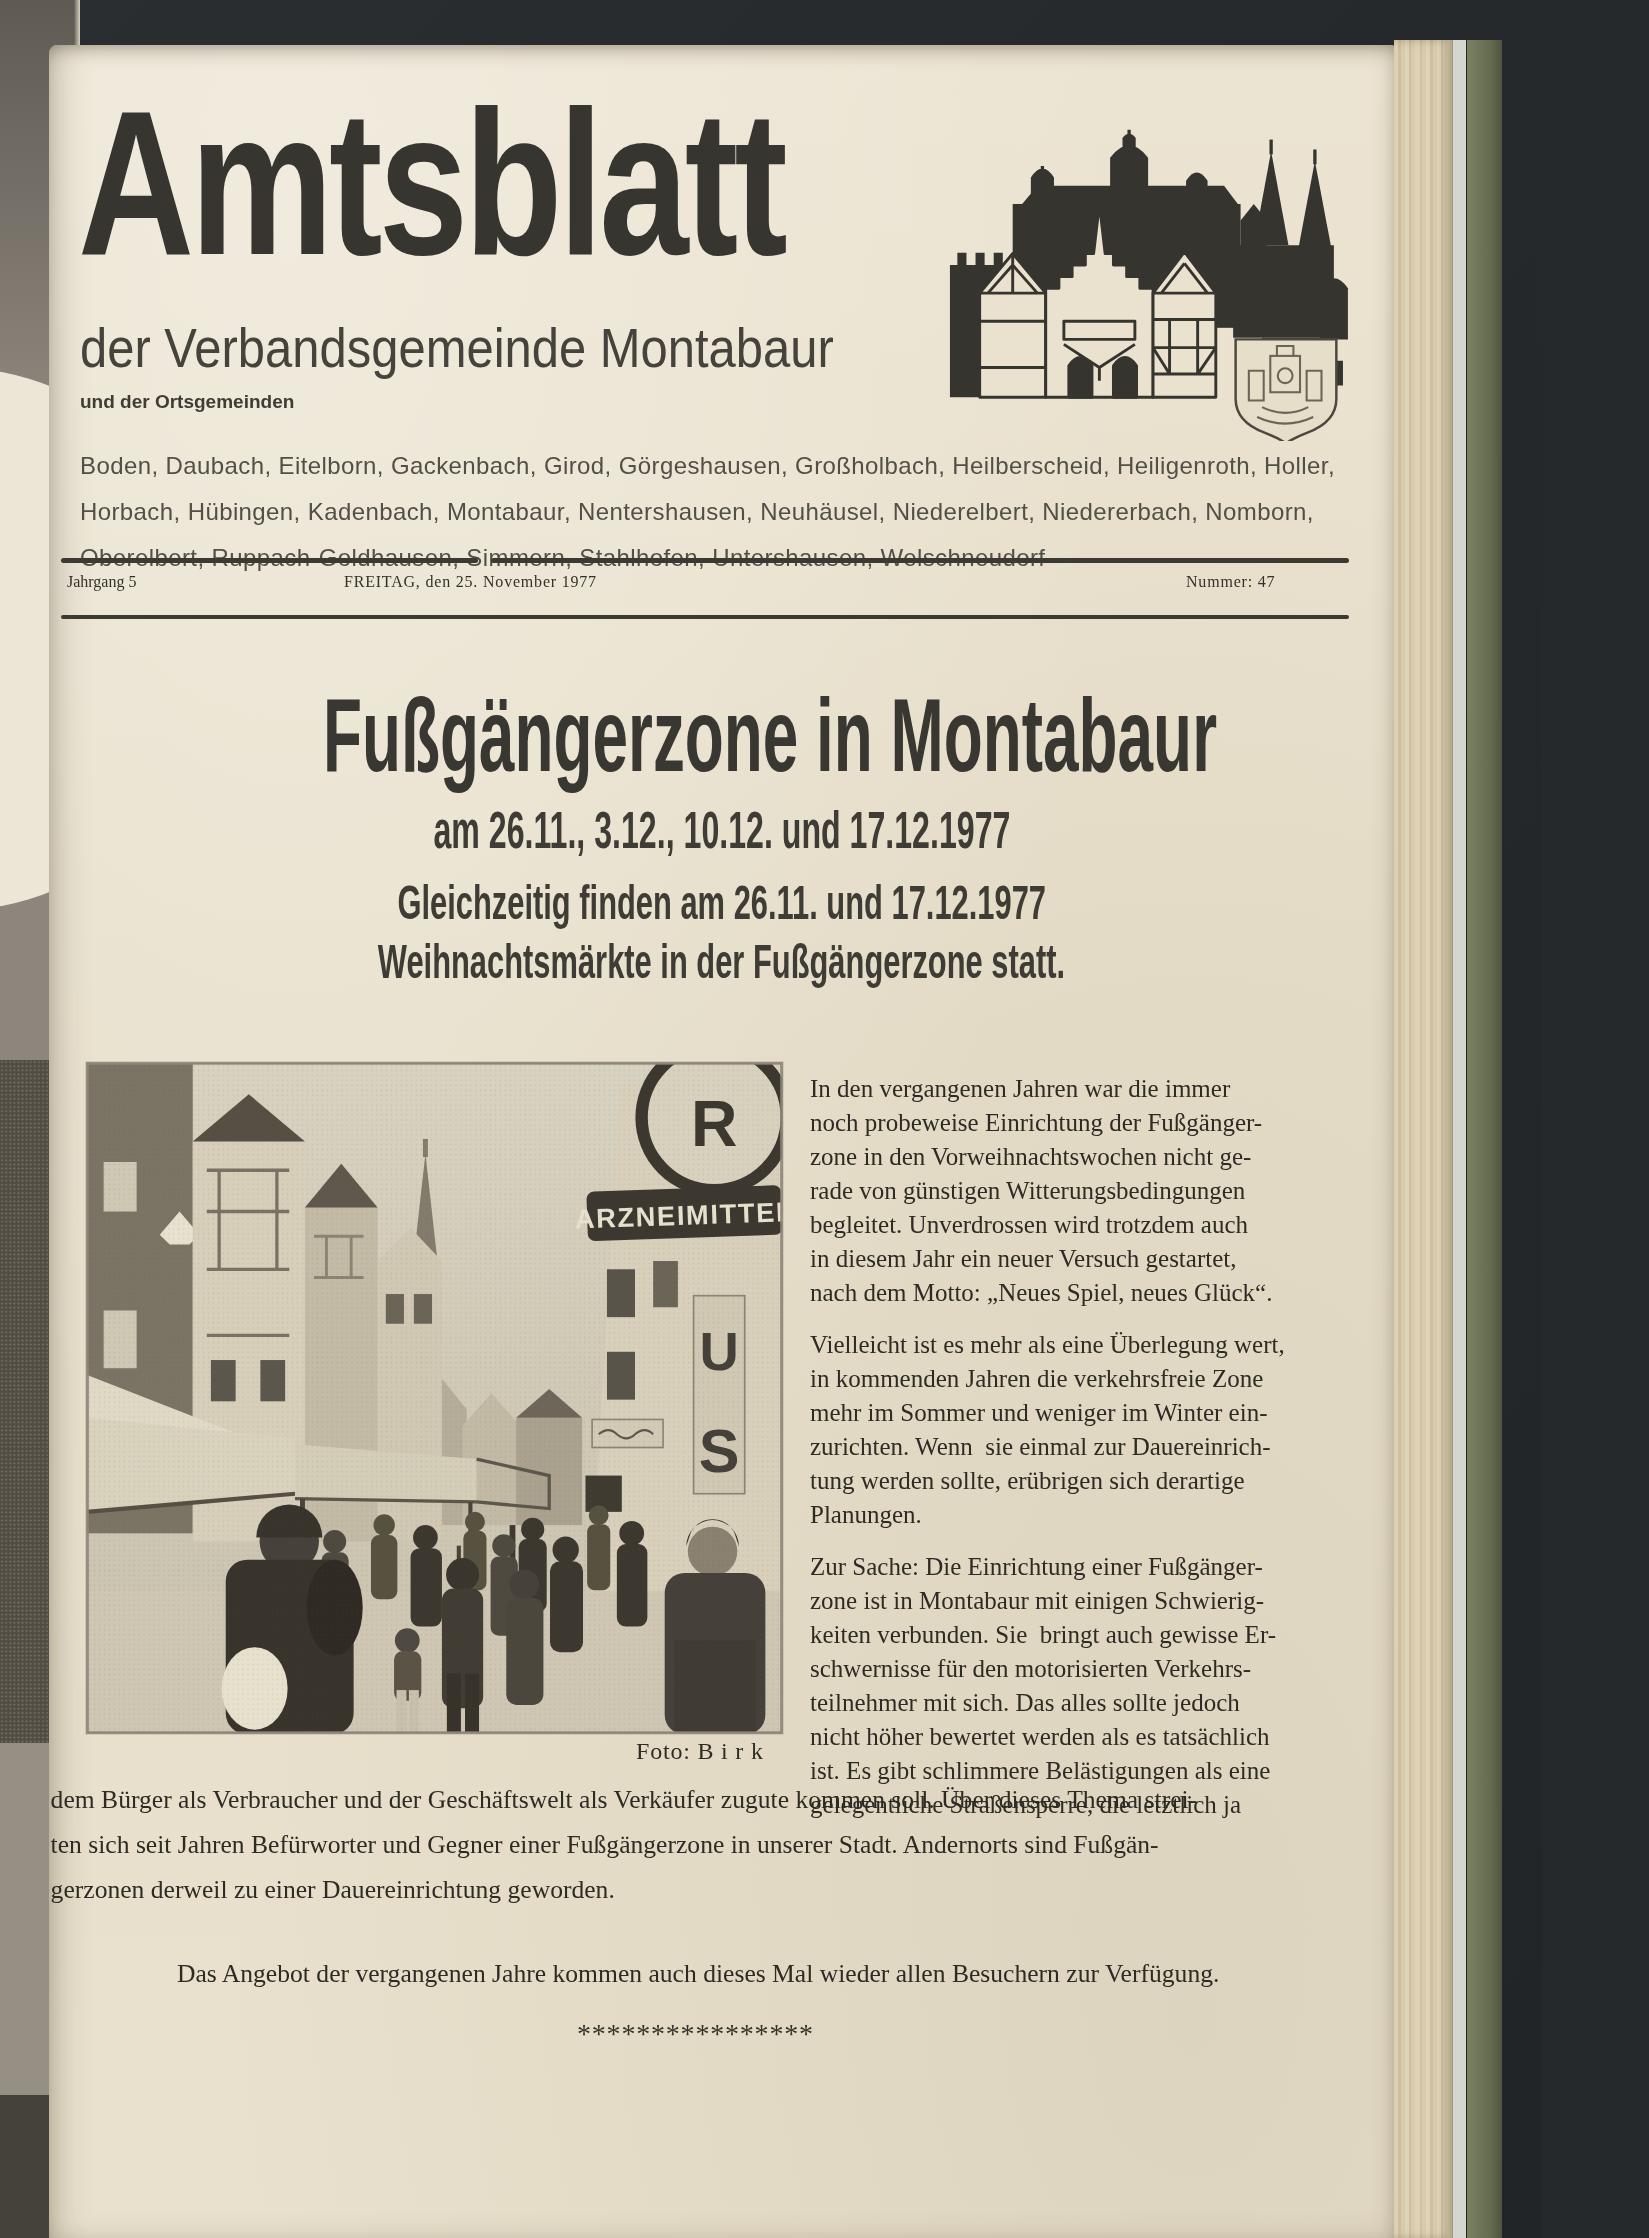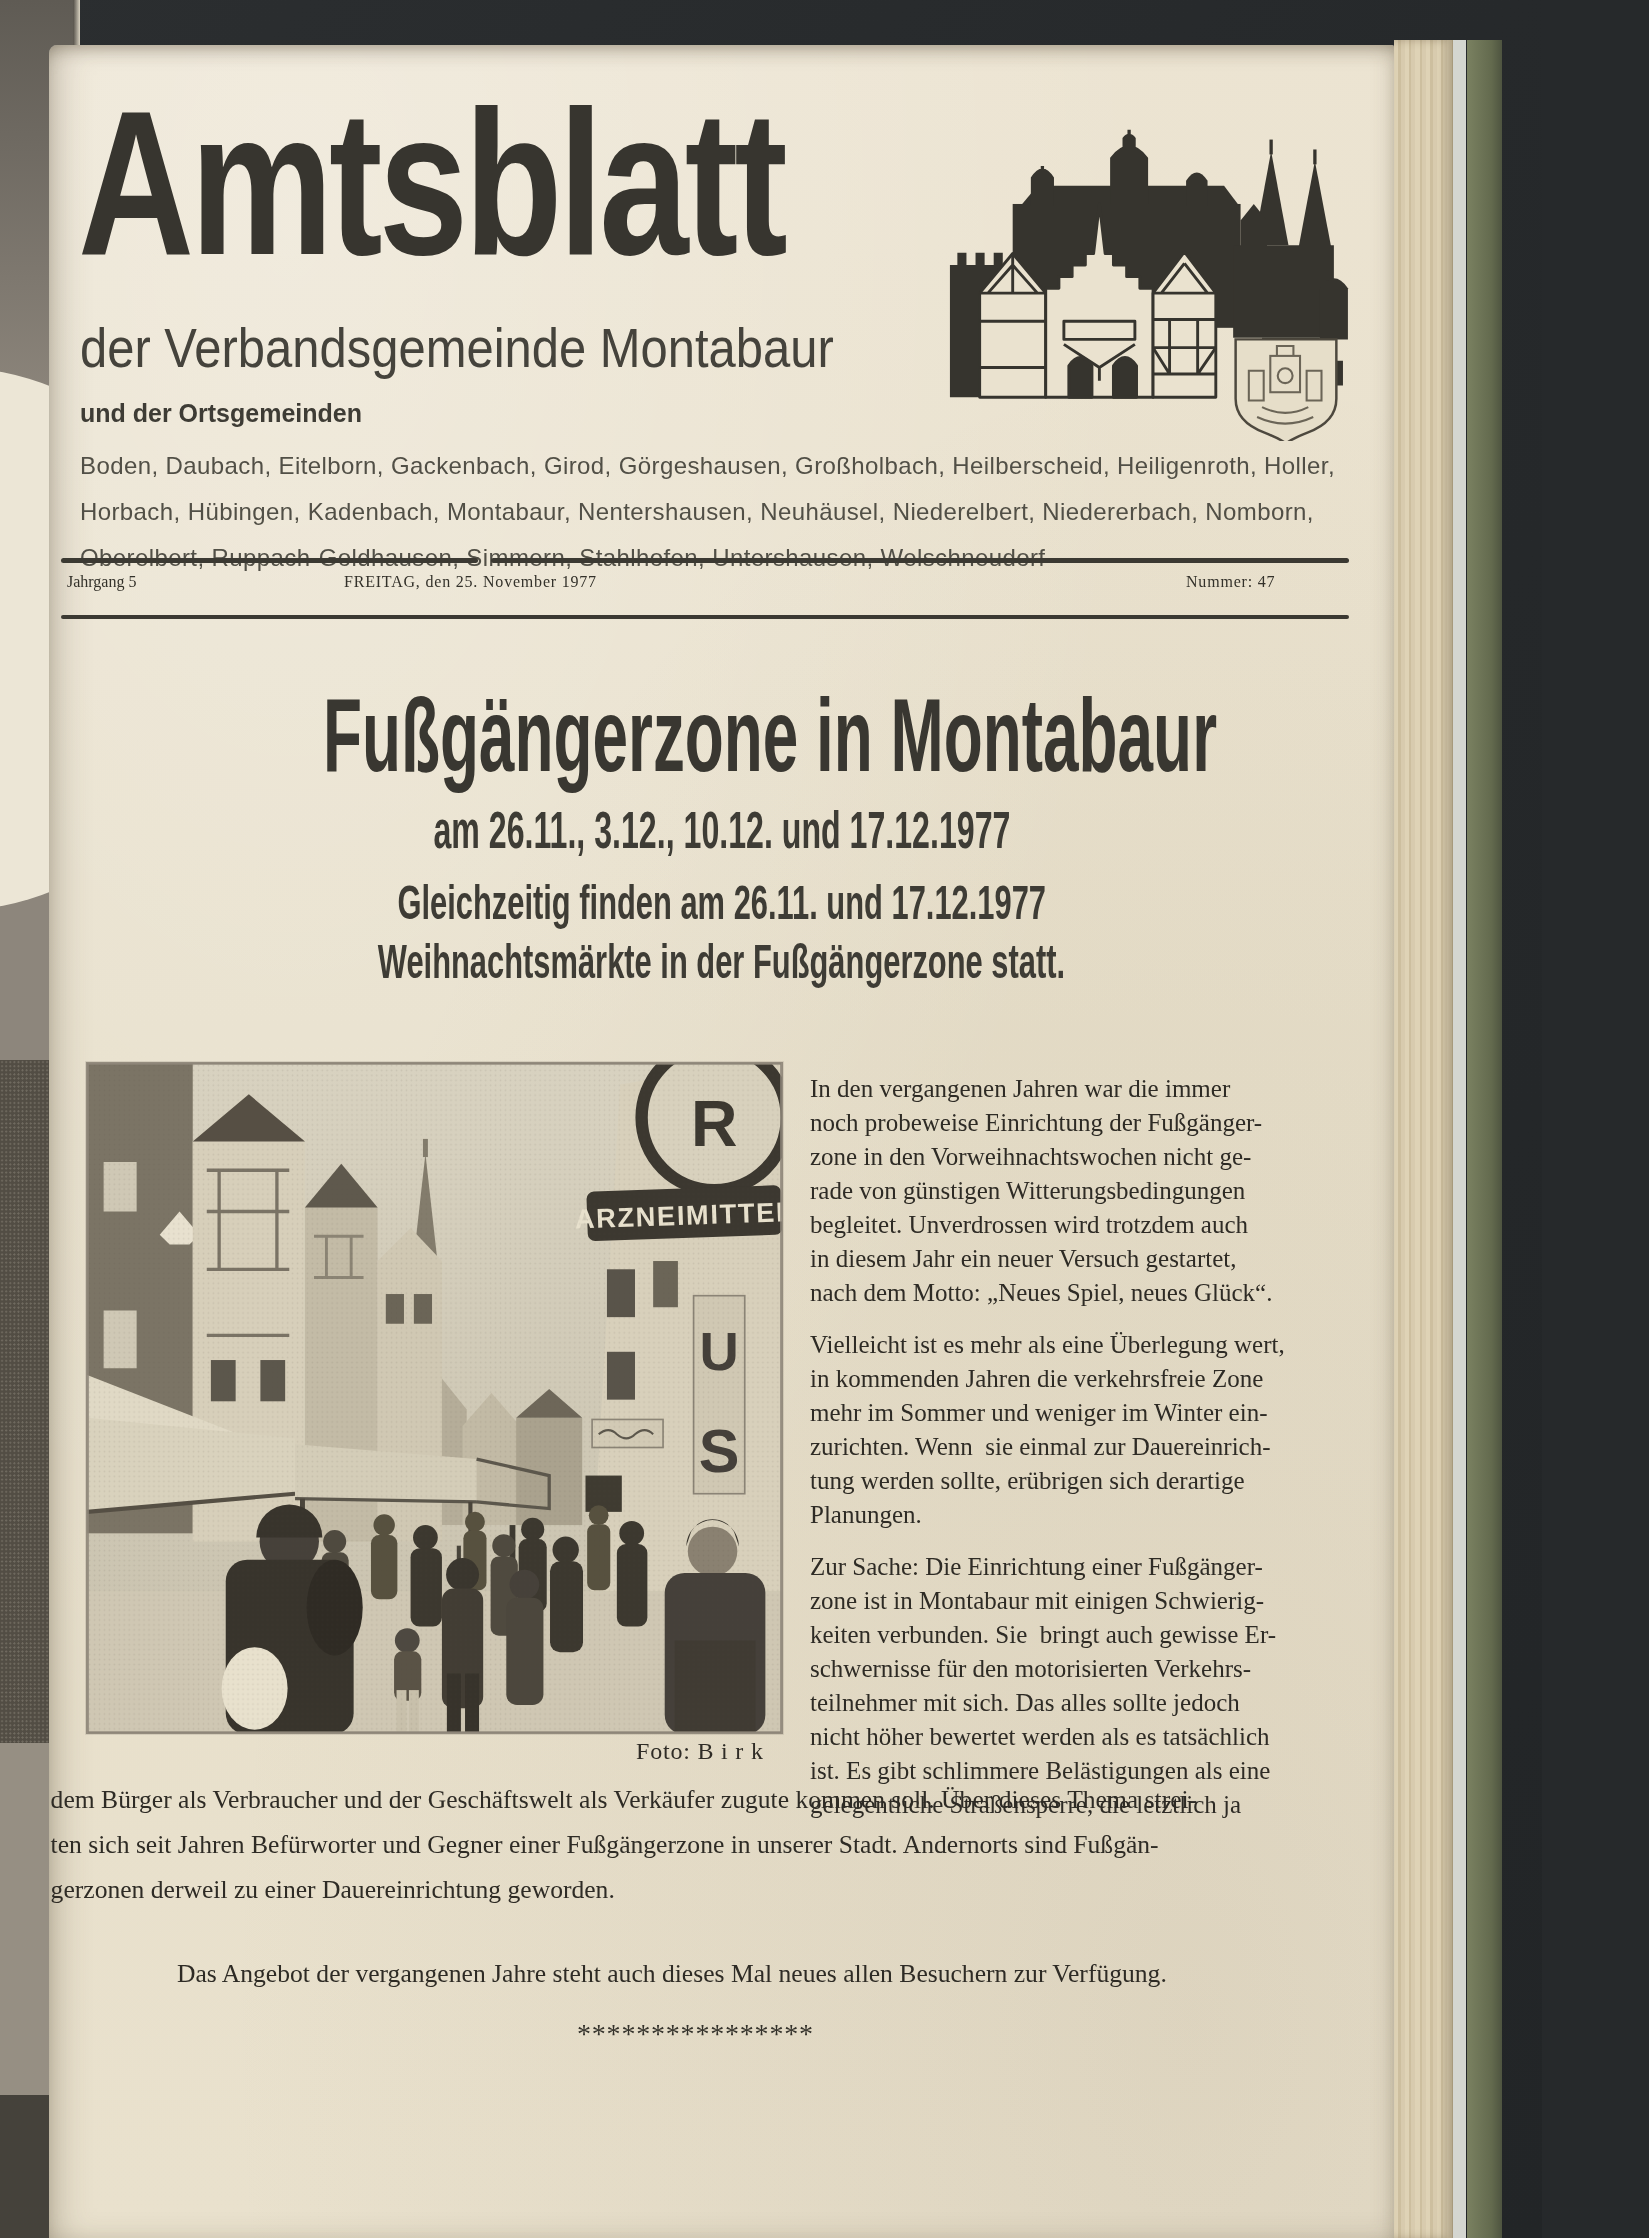--- a/index.html
+++ b/index.html
@@ -34,21 +34,21 @@
       linear-gradient(180deg,#ece4d2,#e7dfca 45%,#e9e1cd);
     border-radius:8.2px 1.6px 0 0;
     box-shadow:inset 18px 0 41px -20px rgba(70,60,40,.45), inset -11.5px 0 25px -13px rgba(90,78,55,.30),
                inset 0 11.5px 20.6px -11.5px rgba(70,60,40,.45);
     color:#2f2c26;}
 
   .title{position:absolute;left:29px;top:35px;margin:0;font-size:206px;line-height:206px;font-weight:bold;
     color:#37352f;letter-spacing:-5px;transform:scaleX(.78);transform-origin:left top;white-space:nowrap;}
   .subtitle{position:absolute;left:31px;top:274px;font-size:55px;line-height:58px;font-weight:400;color:#45433c;
     transform:scaleX(.89);transform-origin:left top;white-space:nowrap;}
-  .gem-label{position:absolute;left:31px;top:354px;font-size:25px;font-weight:bold;color:#3e3c35;}
+  .gem-label{position:absolute;left:31px;top:346px;font-size:19px;font-weight:bold;color:#3e3c35;}
   .gem-lines{position:absolute;left:31px;top:398px;width:1295px;font-size:24px;line-height:46px;
     letter-spacing:0.4px;color:#514f46;white-space:pre;}
 
   .rule{position:absolute;height:5px;background:#3b3932;border-radius:2.5px;}
   .r1a{left:12.4px;top:513px;width:417px;}
   .r1b{left:442px;top:513px;width:858px;}
   .r2{left:12.4px;top:570px;width:1288px;height:4.1px;}
 
   .issue{position:absolute;left:0;top:528px;width:1345px;height:36px;
     font-family:"Liberation Serif","DejaVu Serif",serif;font-size:16px;color:#33312a;}
@@ -332,21 +332,21 @@
 schwernisse für den motorisierten Verkehrs-
 teilnehmer mit sich. Das alles sollte jedoch
 nicht höher bewertet werden als es tatsächlich
 ist. Es gibt schlimmere Belästigungen als eine
 gelegentliche Straßensperre, die letztlich ja</p>
     </div>
 
     <div class="continuation">dem Bürger als Verbraucher und der Geschäftswelt als Verkäufer zugute kommen soll. Über dieses Thema strei-
 ten sich seit Jahren Befürworter und Gegner einer Fußgängerzone in unserer Stadt. Andernorts sind Fußgän-
 gerzonen derweil zu einer Dauereinrichtung geworden.</div>
-    <div class="closing">Das Angebot der vergangenen Jahre steht auch dieses Mal neues allen Besuchern zur Verfügung.</div>
+    <div class="closing">Das Angebot der vergangenen Jahre kommen auch dieses Mal wieder allen Besuchern zur Verfügung.</div>
     <div class="asterisks">****************</div>
 
   </div>
 
   <div class="stack-tan"></div>
   <div class="stack-white"></div>
   <div class="stack-olive"></div>
 
 </div>
 

